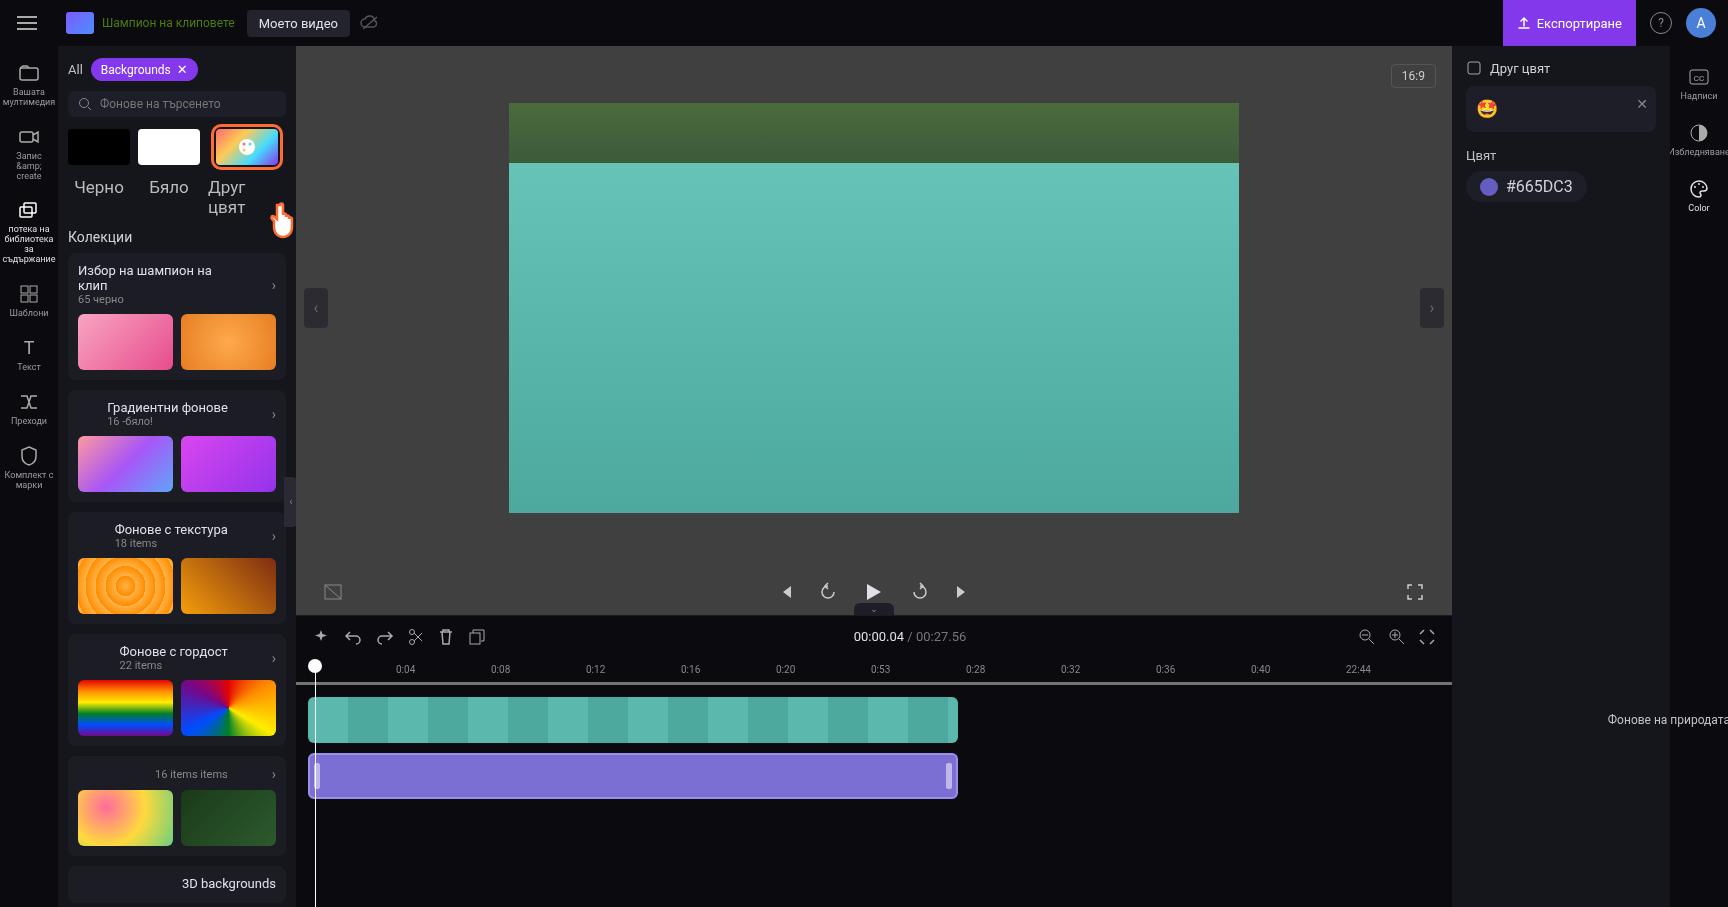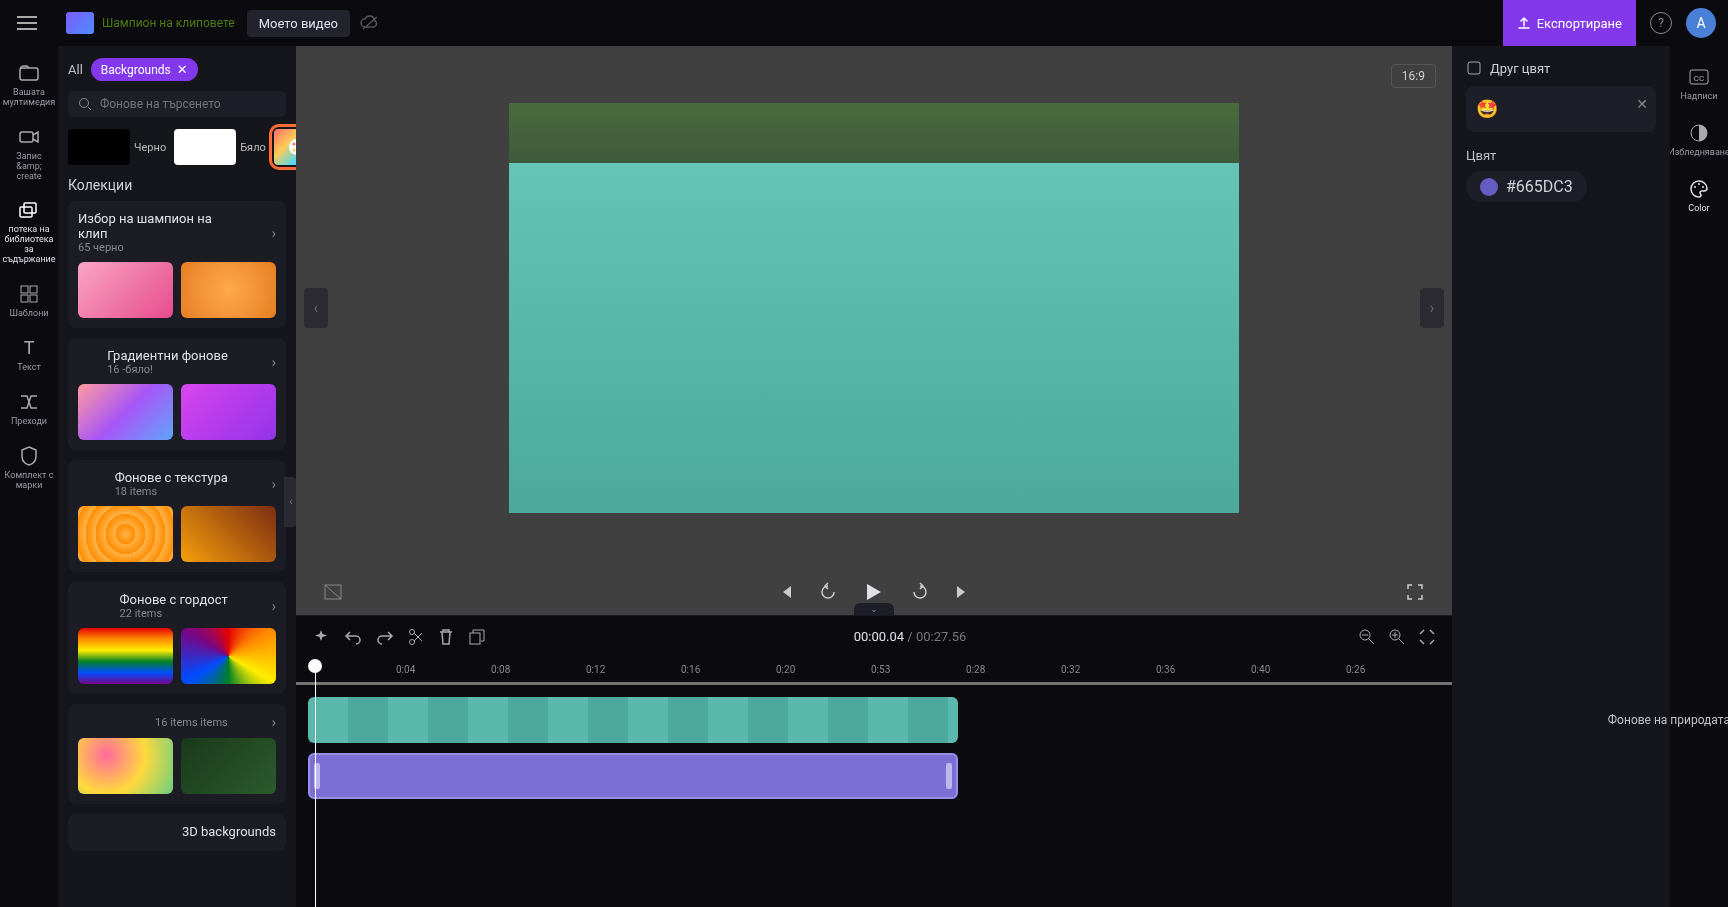--- a/index.html
+++ b/index.html
@@ -30,21 +30,21 @@
 
 
 .side-panel { width:238px; background:#15151c; padding:12px 10px; overflow-y:auto; position:relative; }
 .filter-row { display:flex; align-items:center; gap:8px; margin-bottom:10px; }
 .filter-all { color:#c0c0c8; font-size:13px; cursor:pointer; }
 .filter-chip { background:#8338ec; color:#fff; padding:4px 10px; border-radius:14px; font-size:12px; display:flex; align-items:center; gap:6px; cursor:pointer; }
 .filter-chip .x { font-size:13px; }
 .search-row { display:flex; align-items:center; gap:8px; background:#1e1e28; border-radius:6px; padding:6px 10px; margin-bottom:12px; }
 .search-row input { background:none; border:none; outline:none; color:#c0c0c8; font-size:12px; flex:1; }
 .color-swatches { display:flex; gap:8px; margin-bottom:6px; }
-.swatch-item { display:flex; flex-direction:row; align-items:center; gap:4px; cursor:pointer; font-size:11px; color:#bbb; }
+.swatch-item { display:flex; flex-direction:column; align-items:center; gap:12px; cursor:pointer; font-size:17px; color:#bbb; }
 .swatch { width:62px; height:36px; border-radius:4px; }
 .swatch.black { background:#000; }
 .swatch.white { background:#fff; }
 .swatch.custom { background:linear-gradient(135deg,#ff6b6b,#feca57,#48dbfb,#8338ec); display:flex; align-items:center; justify-content:center; position:relative; }
 .custom-highlight { position:absolute; inset:-5px; border:3px solid #ff6b35; border-radius:10px; }
 .pointer-hand { position:absolute; right:-24px; bottom:-24px; width:44px; height:44px; z-index:20; }
 .section-title { font-size:14px; color:#d0d0d8; margin:12px 0 8px; }
 .collection { background:#1c1c25; border-radius:8px; padding:10px; margin-bottom:10px; cursor:pointer; }
 .collection-head { display:flex; justify-content:flex-end; align-items:center; margin-bottom:8px;gap:44px; }
 .collection-title { font-size:13px; color:#e0e0e8; }
@@ -449,21 +449,21 @@
         <span class="ruler-tick" style="left: 100px;">0:04</span>
             <span class="ruler-tick" style="left: 195px;">0:08</span>
             <span class="ruler-tick" style="left: 290px;">0:12</span>
             <span class="ruler-tick" style="left: 385px;">0:16</span>
             <span class="ruler-tick" style="left: 480px;">0:20</span>
             <span class="ruler-tick" style="left: 575px;">0:53</span>
             <span class="ruler-tick" style="left: 670px;">0:28</span>
             <span class="ruler-tick" style="left: 765px;">0:32</span>
             <span class="ruler-tick" style="left: 860px;">0:36</span>
             <span class="ruler-tick" style="left: 955px;">0:40</span>
-            <span class="ruler-tick" style="left: 1050px;">0:26</span>
+            <span class="ruler-tick" style="left: 1050px;">22:44</span>
           </div>
         <div class="tracks">
           <div class="track video"></div>
           <div class="track color">
             <div class="grip"></div>
             <div class="grip"></div>
           </div>
         </div>
       </div>
     </div>

